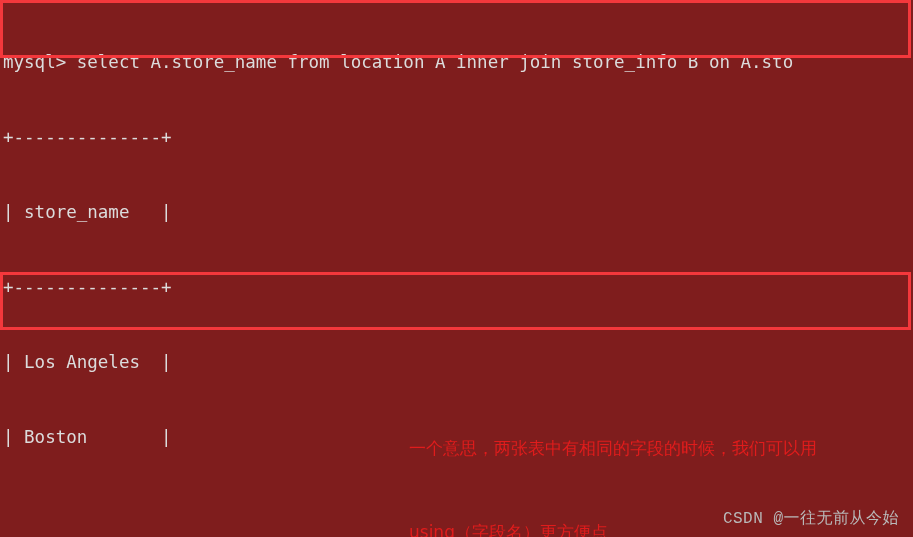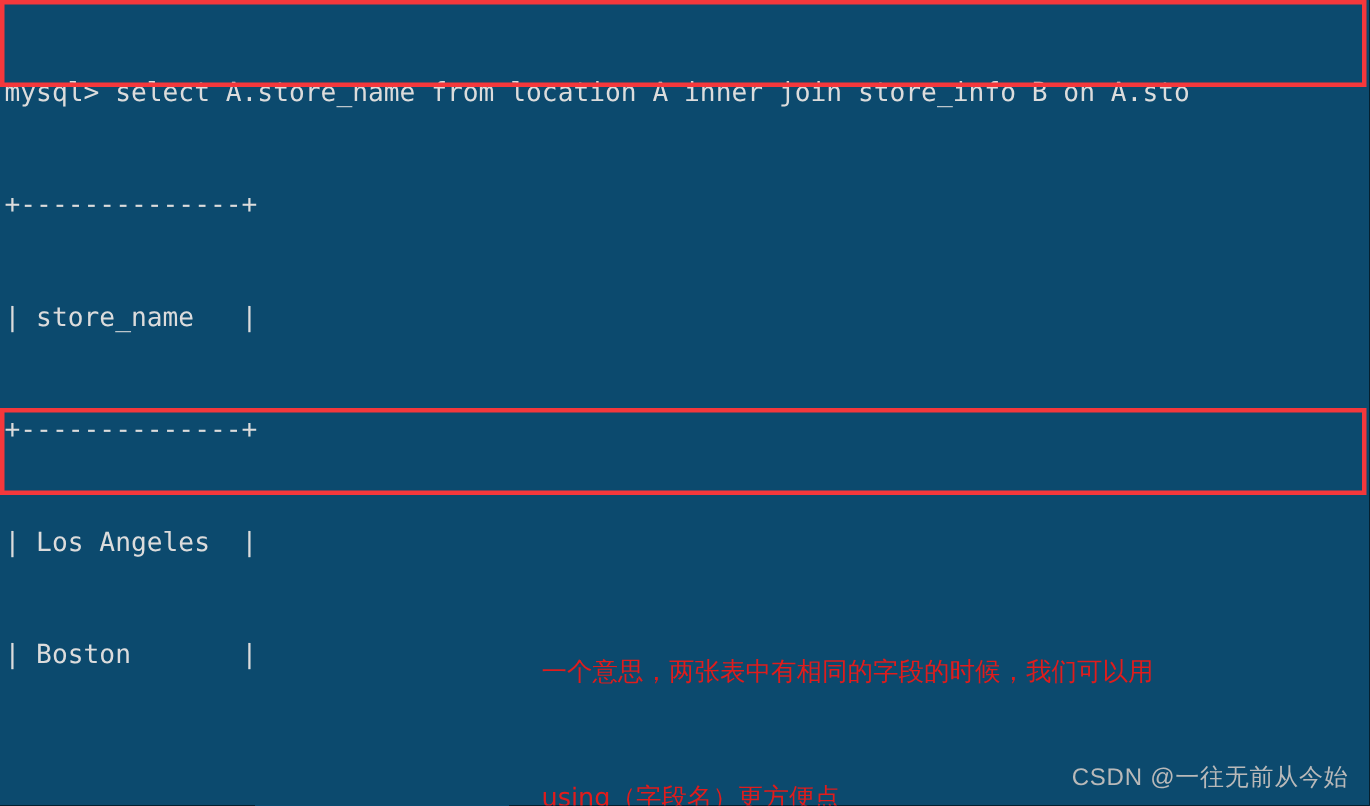--- a/index.html
+++ b/index.html
@@ -14,21 +14,21 @@
     position: relative;
     font-family: "DejaVu Sans Mono", "Liberation Mono", monospace;
   }
 
   #terminal {
     position: absolute;
     left: 0;
     top: 0;
     width: 913px;
     height: 537px;
-    background: #0c4a6e;
+    background: #7f1d1d;
     color: #d6d6d6;
     font-family: "DejaVu Sans Mono", "Liberation Mono", monospace;
     font-size: 17.5px;
     line-height: 25px;
     white-space: pre;
     letter-spacing: 0px;
   }
 
   .term-line {
     height: 25px;
@@ -62,29 +62,29 @@
   #annotation {
     position: absolute;
     left: 361px;
     top: 378px;
     color: #e01c1c;
     font-family: "DejaVu Sans", "Liberation Sans", sans-serif;
     font-size: 17px;
     line-height: 28px;
     white-space: pre;
   }
-  #annotation .ann-line { display: block; }
+  #annotation .ann-line { display: block; margin-left: 48px; }
 
   
   #watermark {
     position: absolute;
     right: 14px;
     bottom: 8px;
     color: #b9b9b9;
-    font-family: Liberation Sans, sans-serif;
+    font-family: Liberation Mono, monospace;
     font-size: 16px;
     letter-spacing: 0.5px;
     white-space: pre;
   }
 </style>
 </head>
 <body>
 
 <div id="terminal">
   <div class="term-line">mysql&gt; select A.store_name from location A inner join store_info B on A.sto</div>

